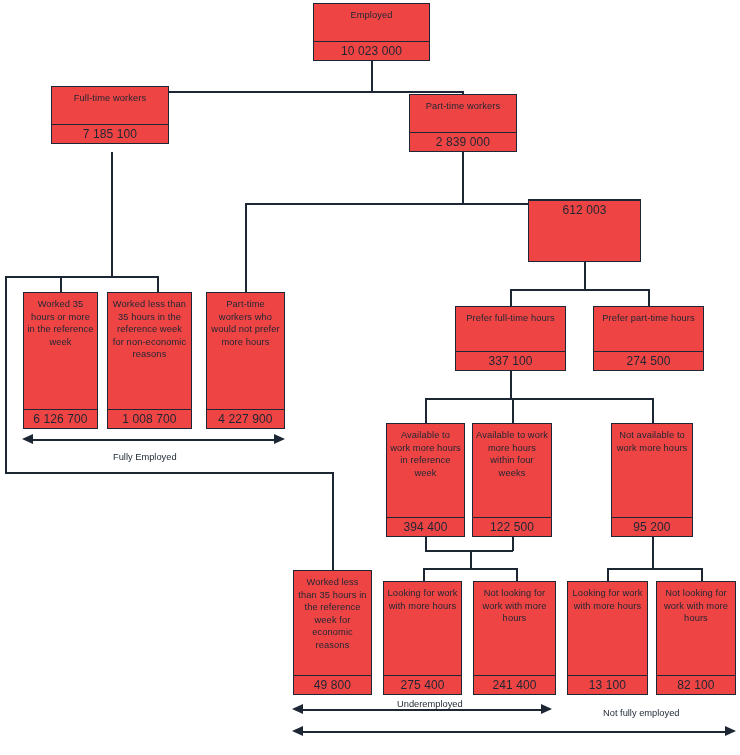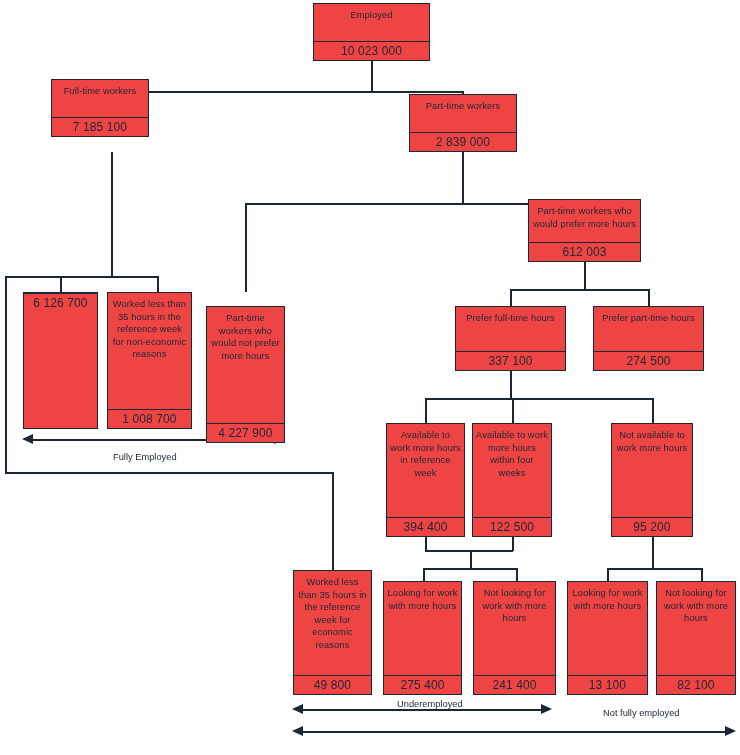--- a/index.html
+++ b/index.html
@@ -141,45 +141,45 @@
   <div class="ln lnv" style="left:652px; top:537px; height:32px;"></div>
   <div class="ln lnh" style="left:607px; top:568px; width:95px;"></div>
   <div class="ln lnv" style="left:607px; top:568px; height:13px;"></div>
   <div class="ln lnv" style="left:701px; top:568px; height:13px;"></div>
 
   <div class="node" style="left:313px; top:3px; width:117px; height:58px;">
     <div class="title">Employed</div>
     <div class="value">10 023 000</div>
   </div>
 
-  <div class="node" style="left:51px; top:79px; width:98px; height:58px;">
+  <div class="node" style="left:51px; top:86px; width:118px; height:58px;">
     <div class="title">Full-time workers</div>
     <div class="value">7 185 100</div>
   </div>
 
   <div class="node" style="left:409px; top:94px; width:108px; height:58px;">
     <div class="title">Part-time workers</div>
     <div class="value">2 839 000</div>
   </div>
 
   <div class="node" style="left:528px; top:199px; width:113px; height:63px;">
-    <div class="title">Part-time workers who would prefer more hours</div>
     <div class="value">612 003</div>
   </div>
 
   <div class="node" style="left:23px; top:292px; width:75px; height:137px;">
+    <div class="title">Worked 35 hours or more in the reference week</div>
     <div class="value">6 126 700</div>
   </div>
 
   <div class="node" style="left:107px; top:292px; width:85px; height:137px;">
     <div class="title">Worked less than 35 hours in the reference week for non-economic reasons</div>
     <div class="value">1 008 700</div>
   </div>
 
-  <div class="node" style="left:206px; top:292px; width:79px; height:137px;margin-top:14px;">
+  <div class="node" style="left:206px; top:292px; width:79px; height:137px;">
     <div class="title">Part-time workers who would not prefer more hours</div>
     <div class="value">4 227 900</div>
   </div>
 
   <div class="node" style="left:455px; top:306px; width:111px; height:65px;">
     <div class="title">Prefer full-time hours</div>
     <div class="value">337 100</div>
   </div>
 
   <div class="node" style="left:593px; top:306px; width:111px; height:65px;">

